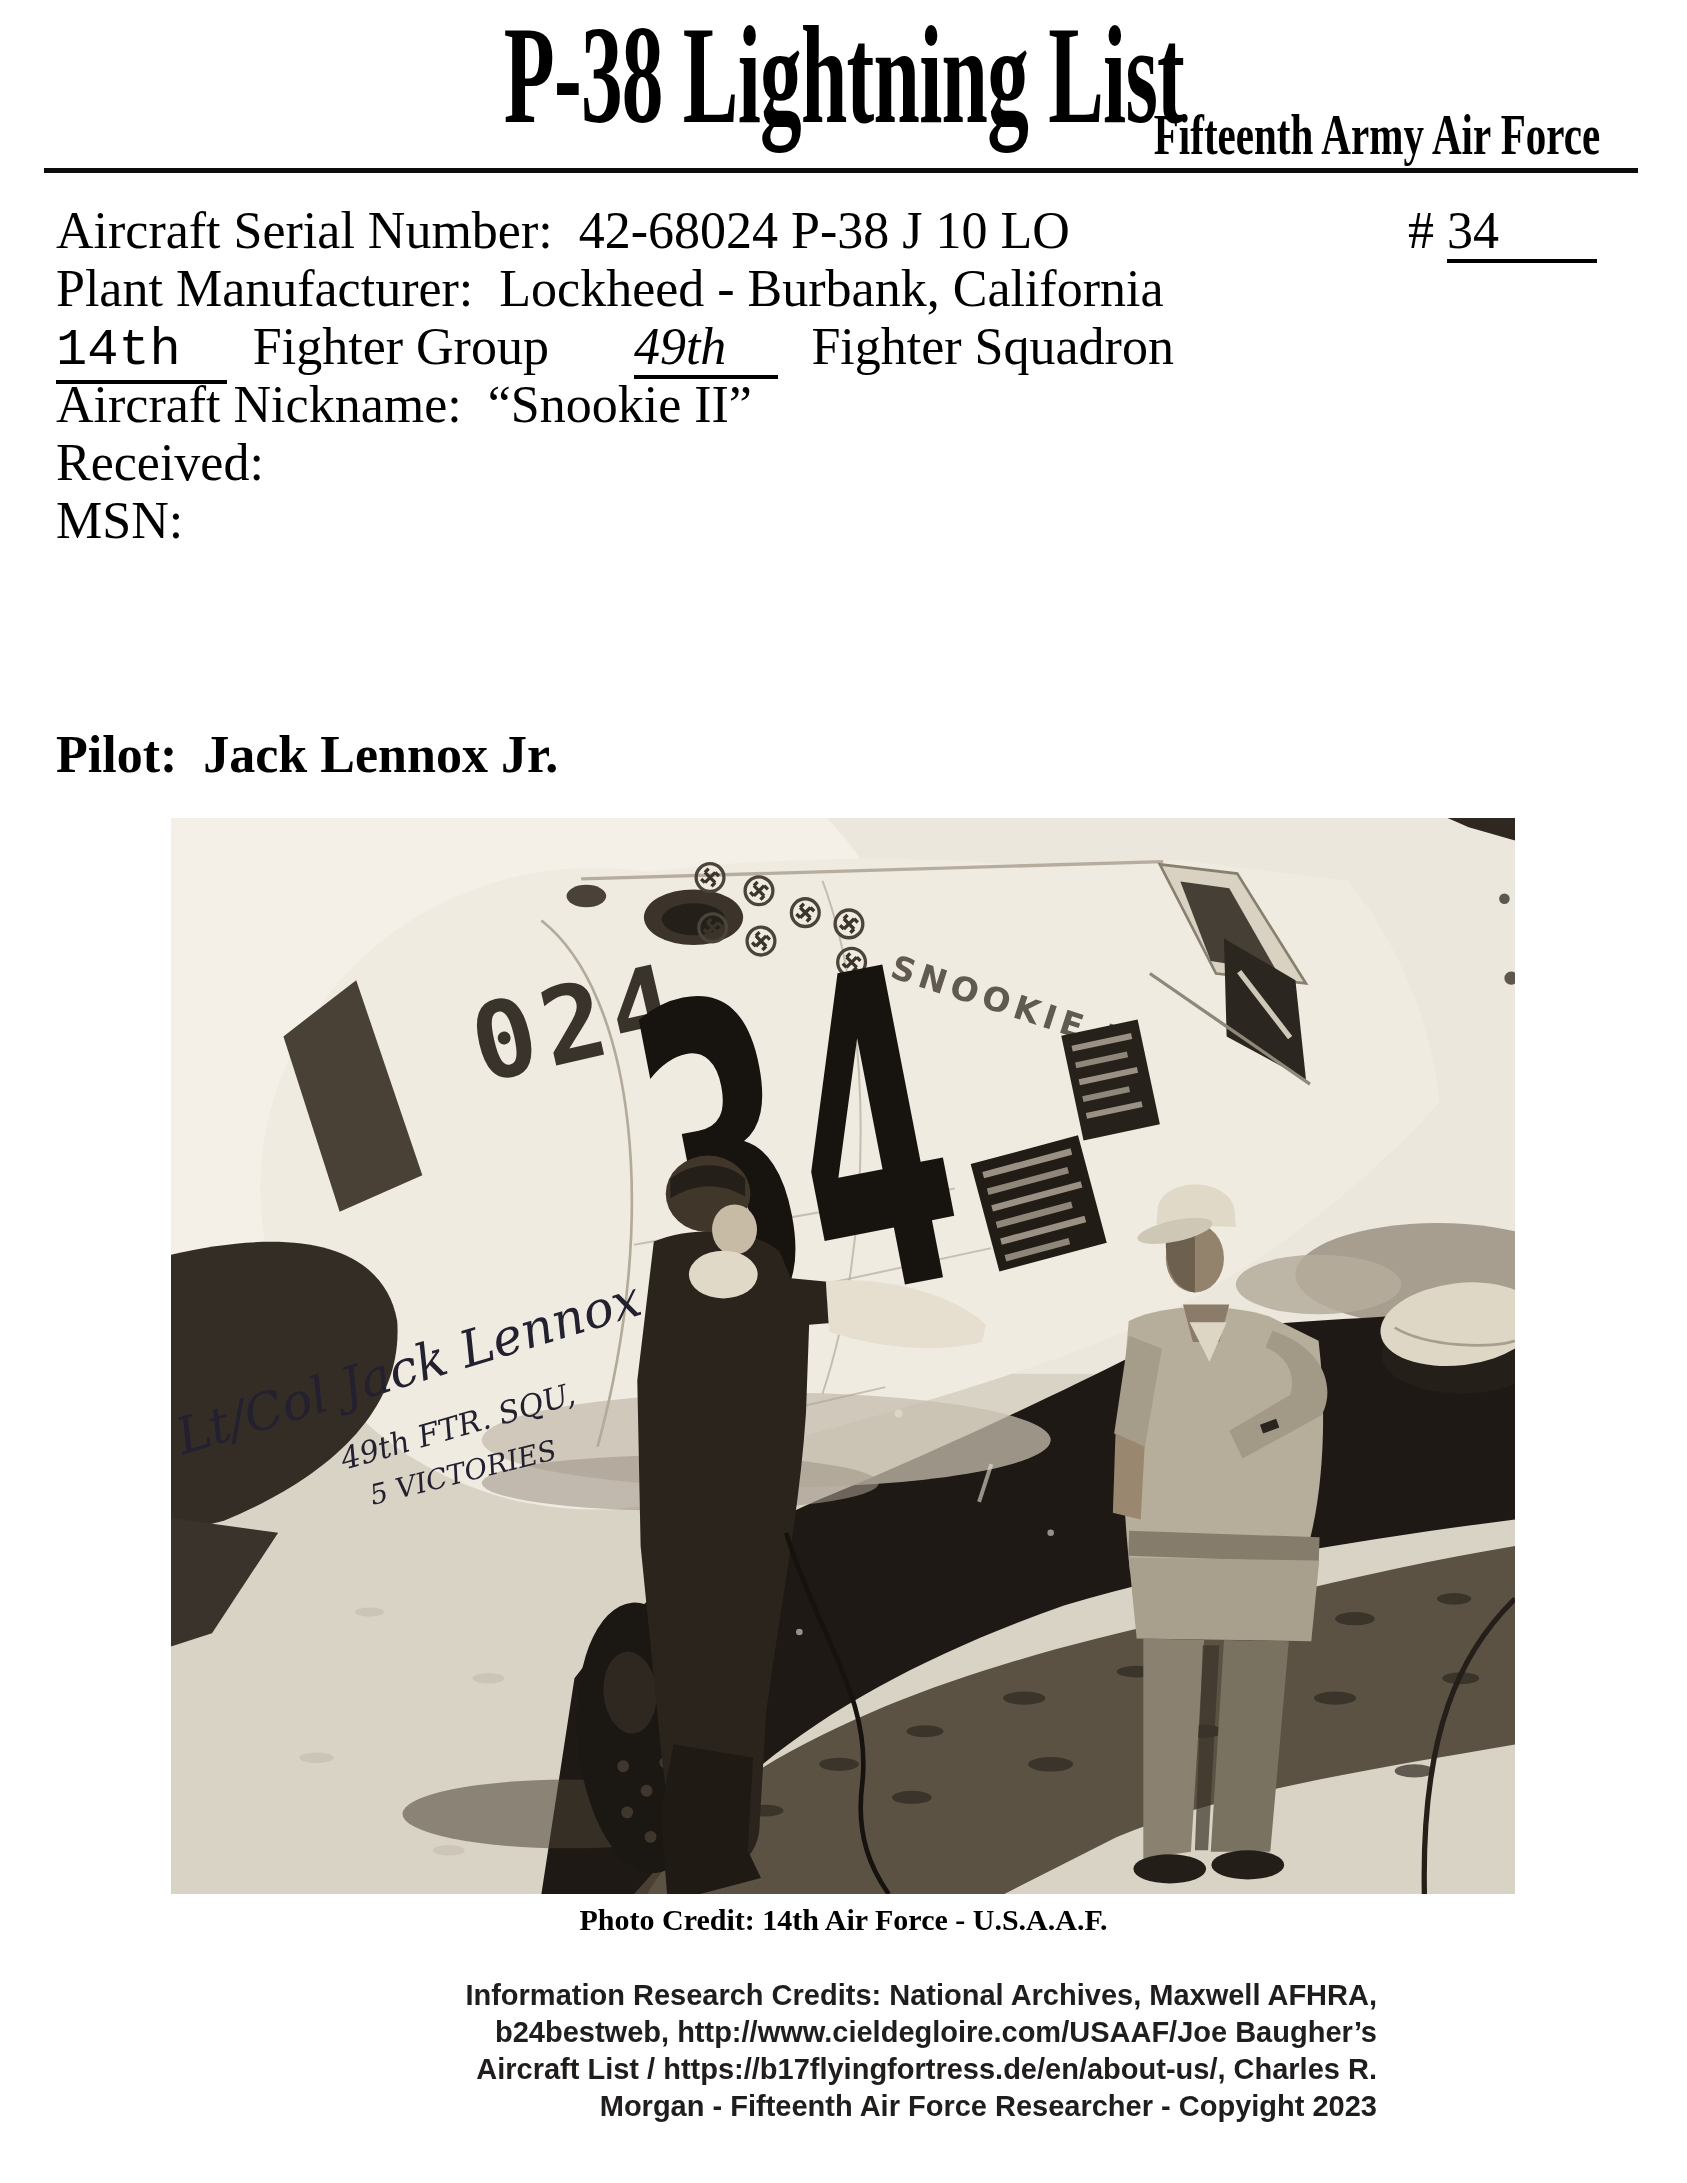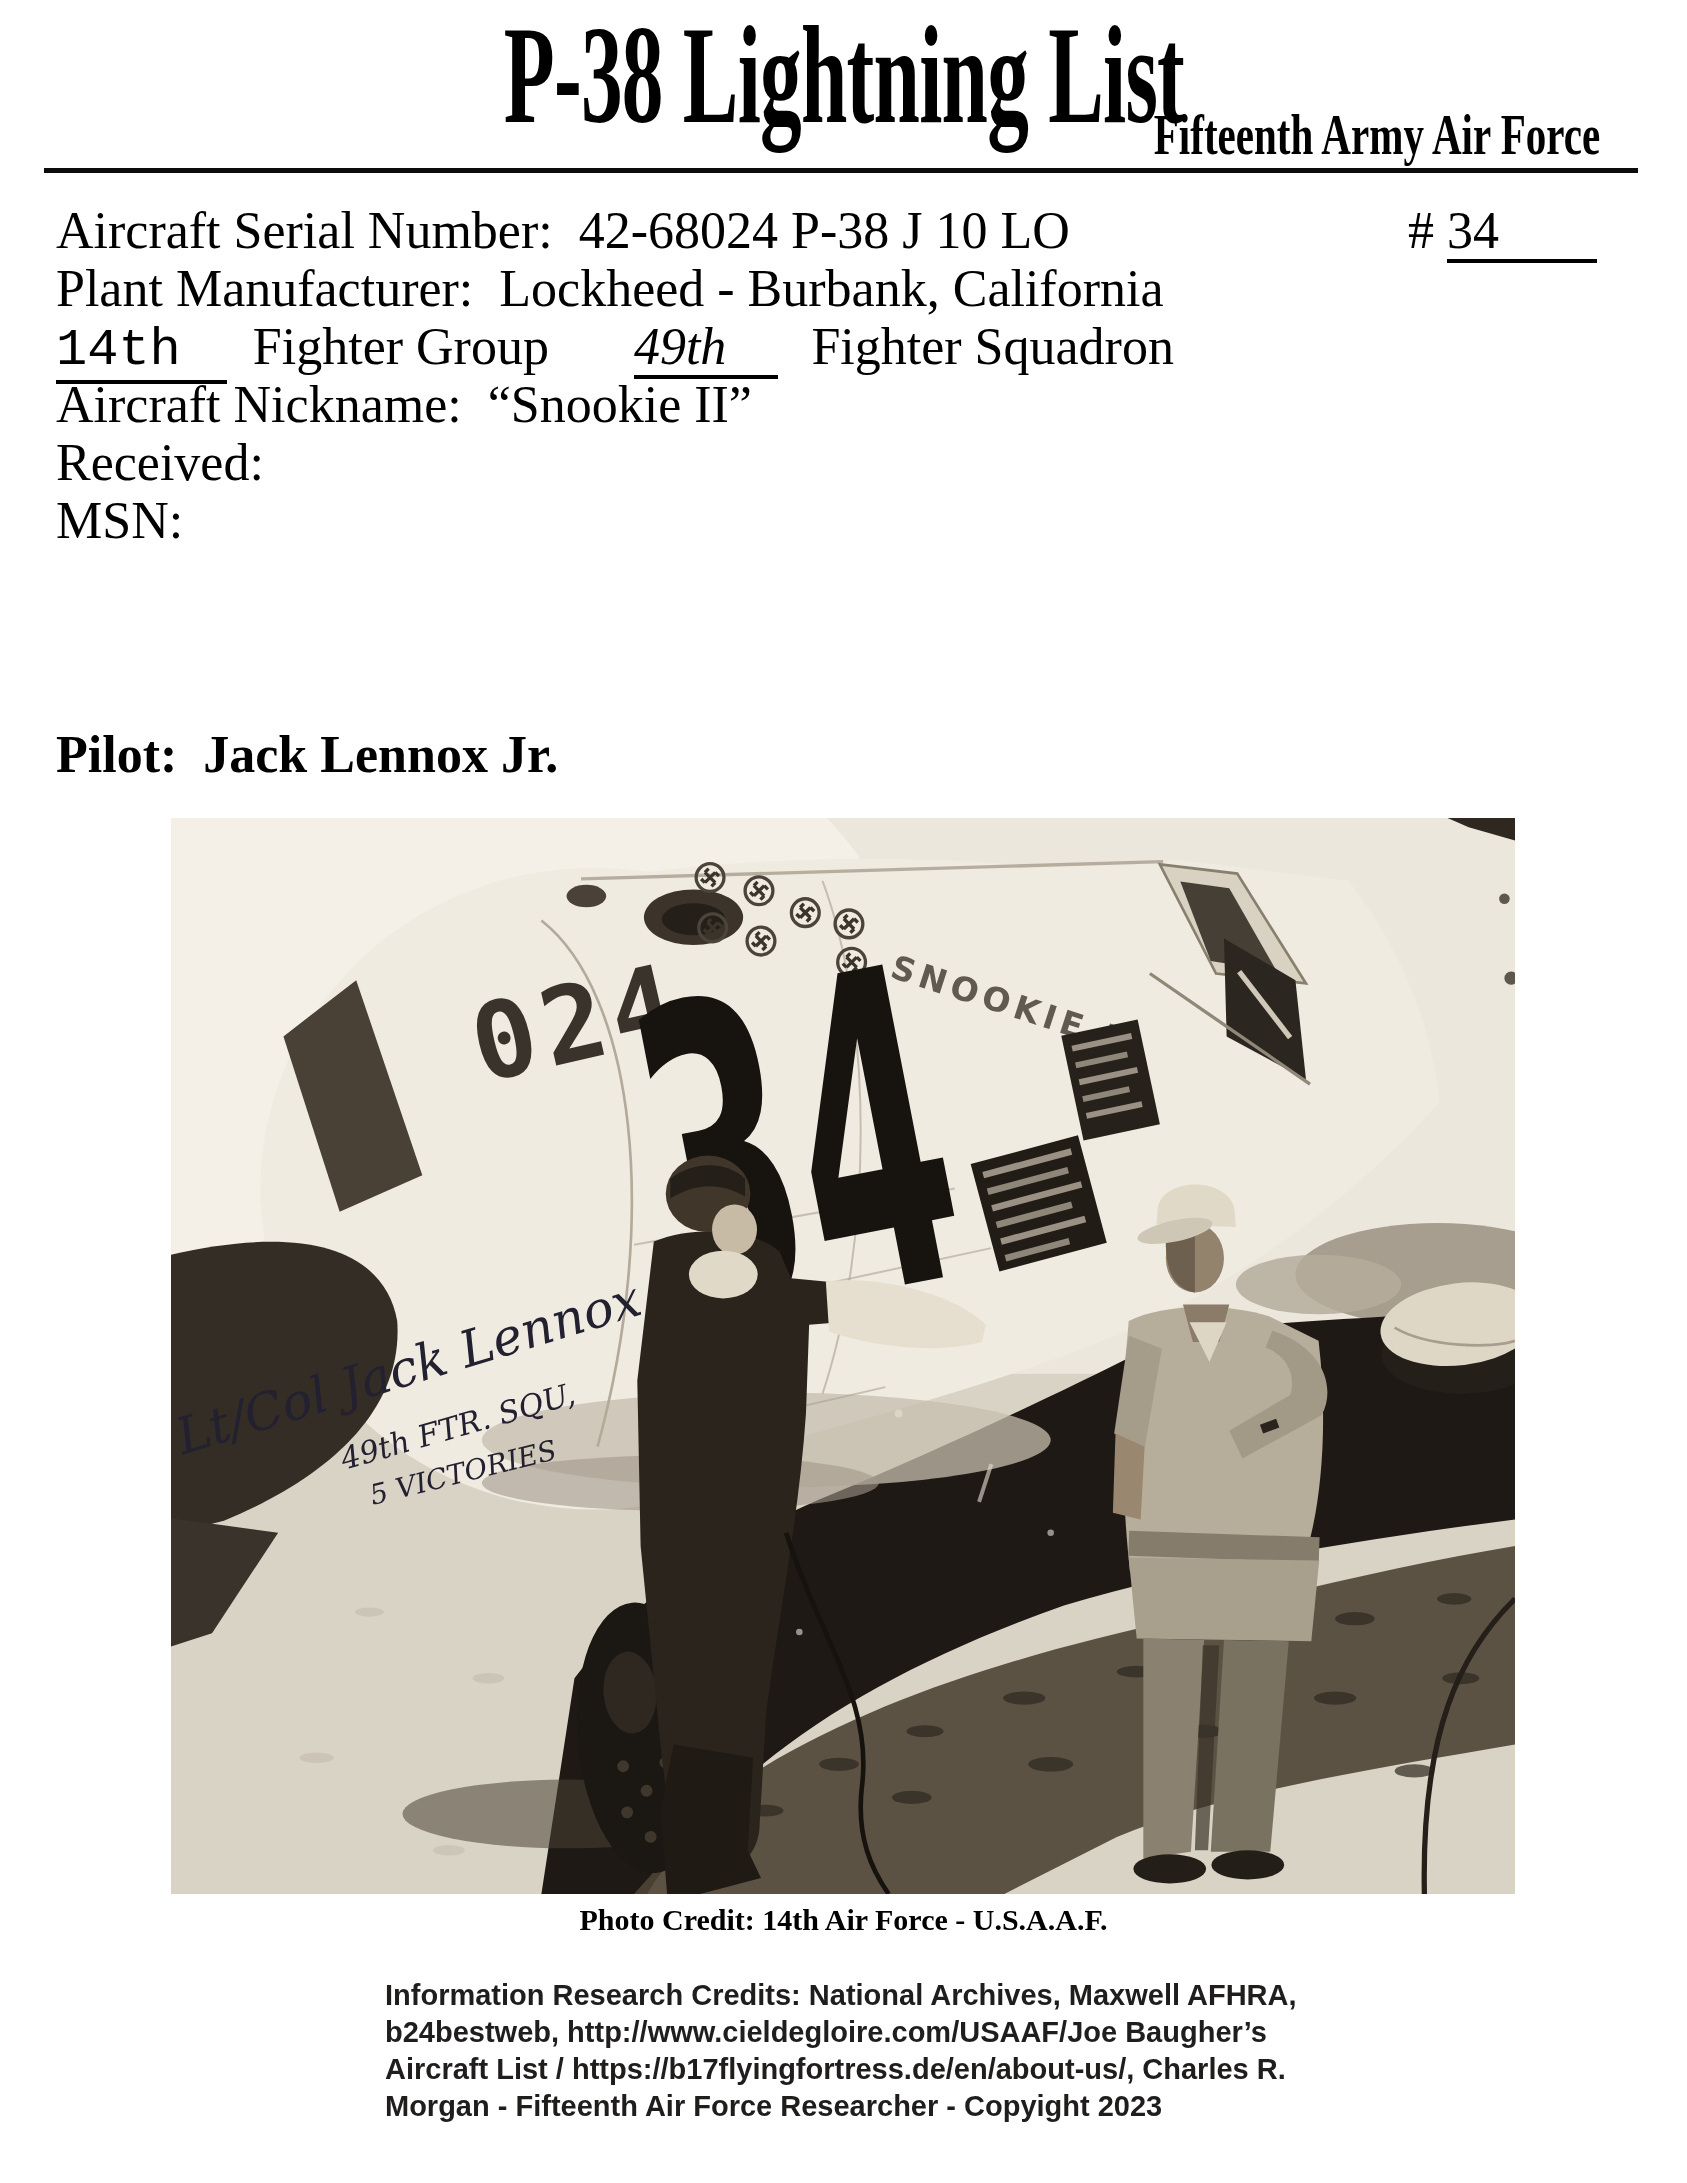--- a/index.html
+++ b/index.html
@@ -43,21 +43,21 @@
   
   .photo{position:absolute;left:171px;top:818px;width:1344px;height:1076px;background:#ece7dd;}
   .photo svg{display:block;width:100%;height:100%;}
 
   .caption{position:absolute;top:1903px;left:0;width:100%;text-align:center;
     font-size:30px;font-weight:bold;font-family:"Liberation Serif", serif;}
 
   
   .credits{position:absolute;left:385px;top:1977px;width:992px;
     font-family:"Liberation Sans", sans-serif;font-weight:bold;
-    font-size:29px;line-height:37px;color:#201d1d;}
+    font-size:29px;line-height:37px;color:#201d1d;text-align:right;}
 </style>
 </head>
 <body>
 
 <div class="page">
 
   <div class="title-wrap">
     <span class="t">P-38 Lightning List</span>
   </div>
   <div class="subtitle-wrap">

